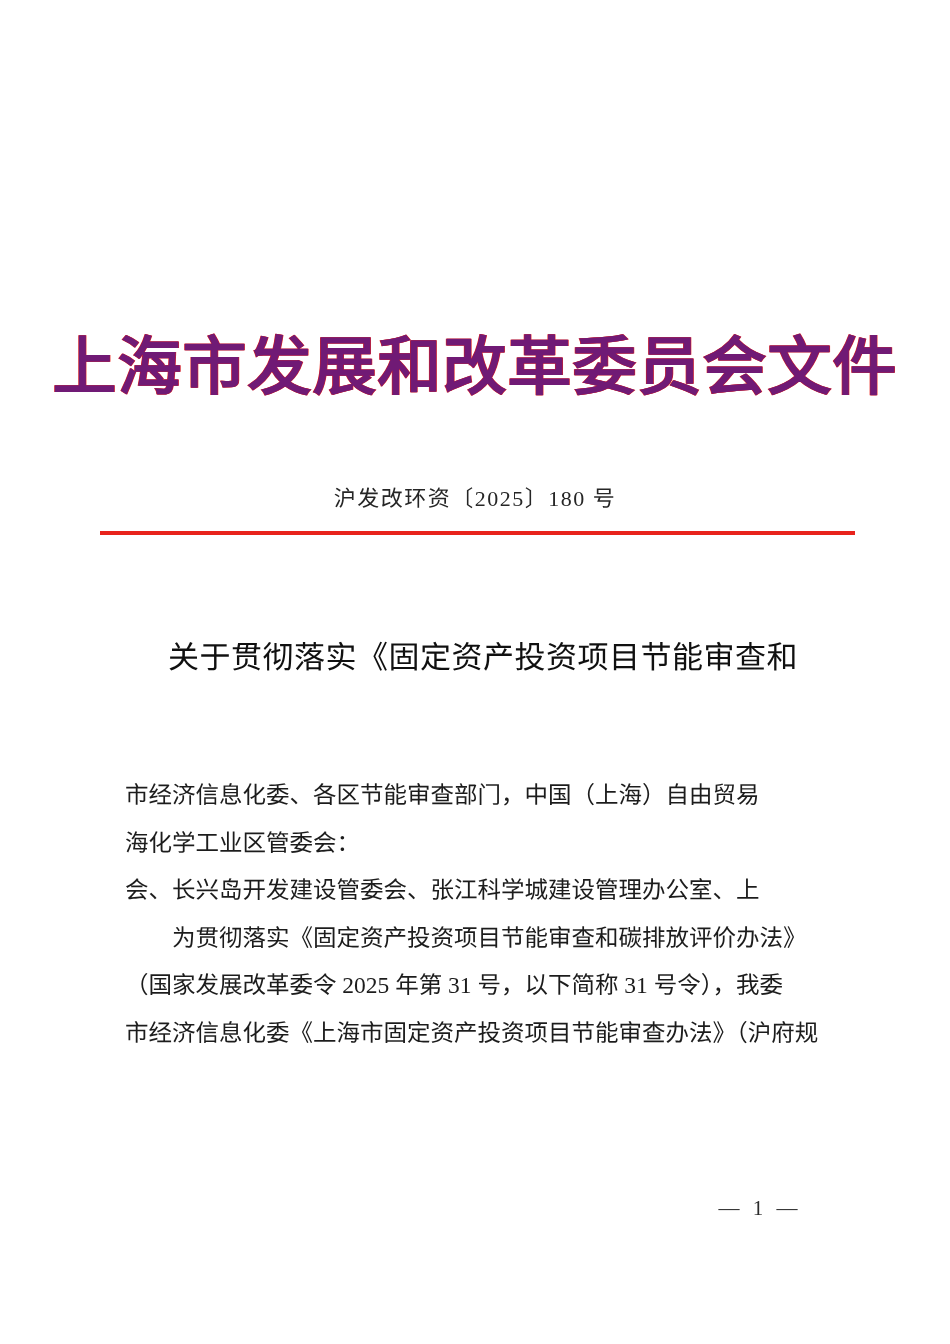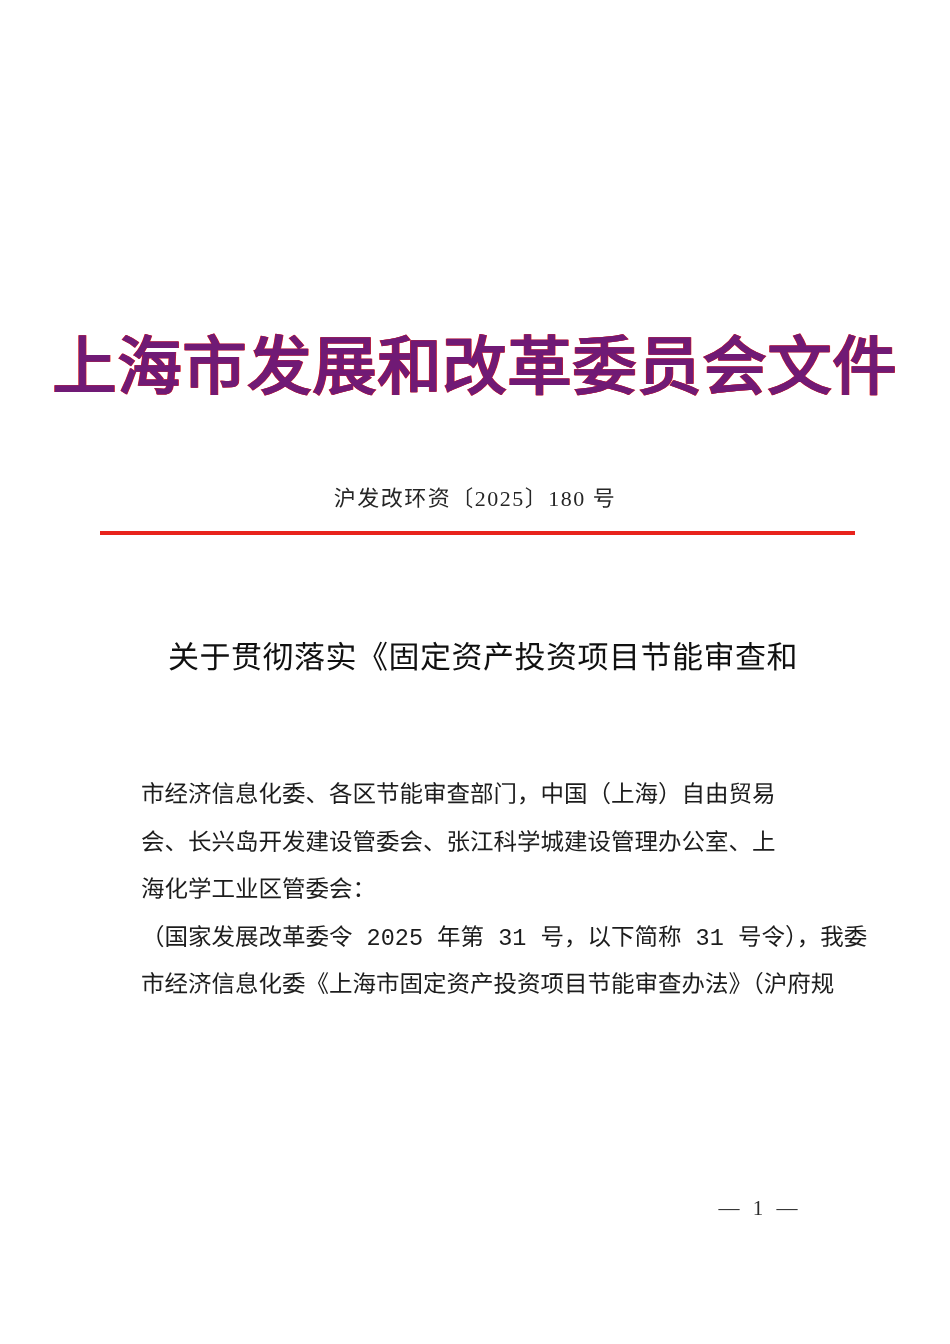--- a/index.html
+++ b/index.html
@@ -79,24 +79,24 @@
     line-height: 50px;
     letter-spacing: 0.5px;
     color: #101010;
     margin-top: 15px;
   }
   .doc-title .tline { display: block; }
 
   
   .body-copy {
     position: absolute;
-    left: 141px;
+    left: 125px;
     top: 772px;
     width: 706px;
-    font-family: Liberation Mono, monospace;
+    font-family: Liberation Serif, serif;
     font-size: 23.5px;
     line-height: 47.5px;
     color: #1c1c1c;
     letter-spacing: 0px;
   }
   .body-copy .bline {
     display: block;
     white-space: nowrap;
   }
   .body-copy .bline.justify {
@@ -142,27 +142,30 @@
 
   <div class="doc-title">
     <span class="tline">关于贯彻落实《固定资产投资项目节能审查和</span>
   </div>
 
   <div class="body-copy">
 
     <div class="bline justify">
       <span>市经济信息化委、各区节能审查部门，中国（上海）自由贸易</span>
     </div>
+    <div class="bline">
+      <span>海化学工业区管委会：</span>
+    </div>
     <div class="bline justify">
       <span>会、长兴岛开发建设管委会、张江科学城建设管理办公室、上</span>
     </div>
-    <div class="bline">
-      <span>海化学工业区管委会：</span>
+
+    <div class="bline indent">
+      <span>为贯彻落实《固定资产投资项目节能审查和碳排放评价办法》</span>
     </div>
-
     <div class="bline justify">
       <span>（国家发展改革委令 2025 年第 31 号，以下简称 31 号令），我委</span>
     </div>
     <div class="bline justify">
       <span>市经济信息化委《上海市固定资产投资项目节能审查办法》（沪府规</span>
     </div>
 
   </div>
 
   <div class="page-number">

